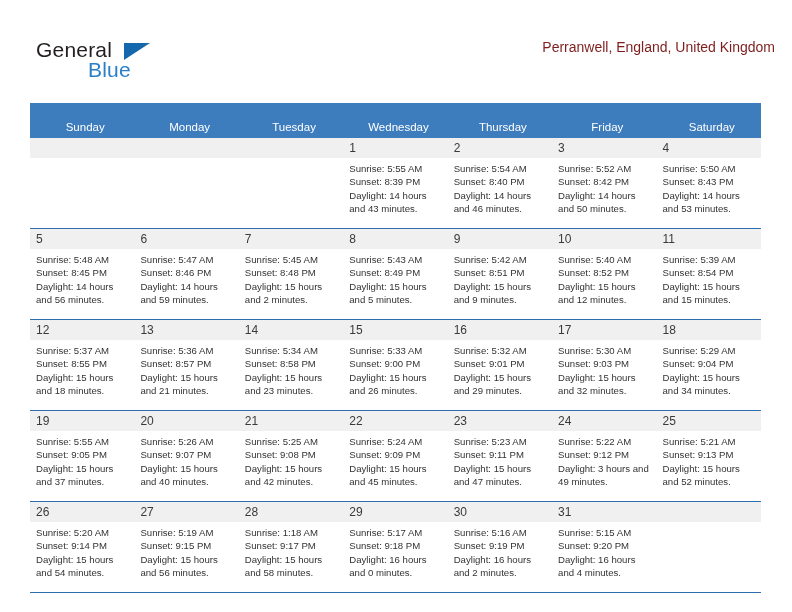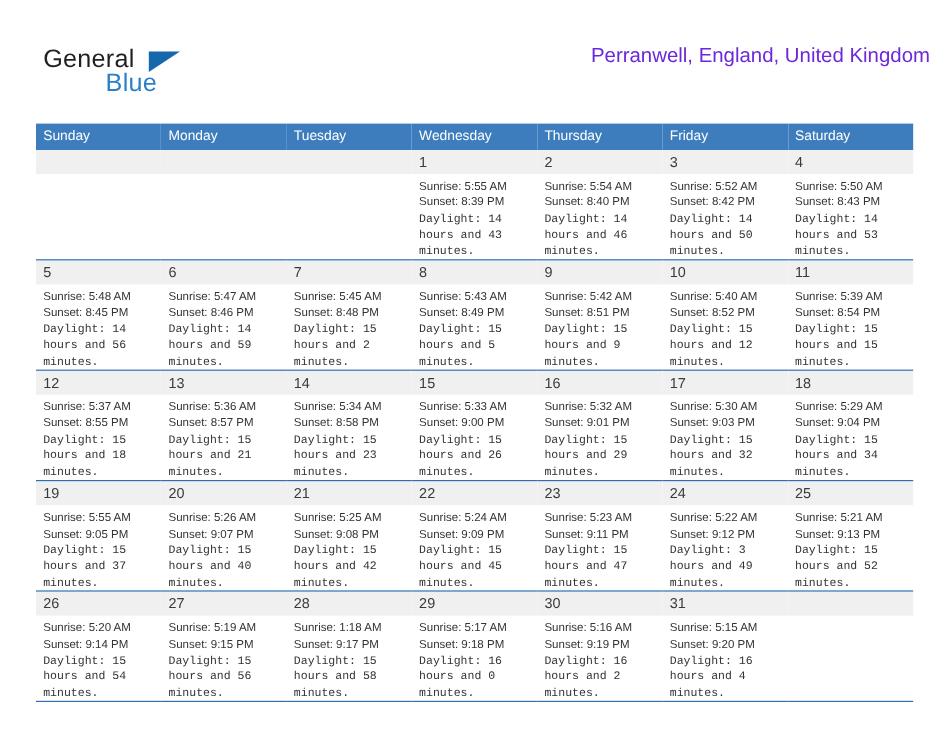--- a/index.html
+++ b/index.html
@@ -73,43 +73,43 @@
   }
   .month-title {
     font-size: 28px;
     font-weight: normal;
     color: #222222;
     line-height: 32px;
     white-space: nowrap;
   }
   .location-subtitle {
     margin-top: 6px;
-    font-size: 17px;
-    color: #6d28d9;
+    font-size: 14px;
+    color: #7f1d1d;
     line-height: 18px;
     white-space: nowrap;
     text-align: center;
   }
 
   
   .calendar {
     position: absolute;
     left: 30px;
     top: 103px;
     width: 731px;
     border-collapse: collapse;
     table-layout: fixed;
   }
   .calendar th {
     background: #3d7dbe;
     color: #ffffff;
     font-size: 11.5px;
     font-weight: normal;
-    text-align: left;
-    padding: 5px 0 5px 6px;
+    text-align: center;
+    padding: 18px 0 5px 6px;
     height: 12px;
     border: none;
   }
   .calendar td {
     vertical-align: top;
     padding: 0;
     border: none;
     border-bottom: 1.6px solid #2f6fad;
     height: 90px;
     width: 104.4px;
@@ -130,21 +130,20 @@
     padding: 4px 6px 0 6px;
     font-size: 9.6px;
     line-height: 13.4px;
     color: #333333;
   }
   .cell-body div {
     white-space: nowrap;
   }
   .cell-body .daylight-line {
     white-space: normal;
-    font-family: Liberation Mono, monospace;
   }
 </style>
 </head>
 <body>
 
 <div class="page">
 
   <div class="header">
 
     <div class="logo">

